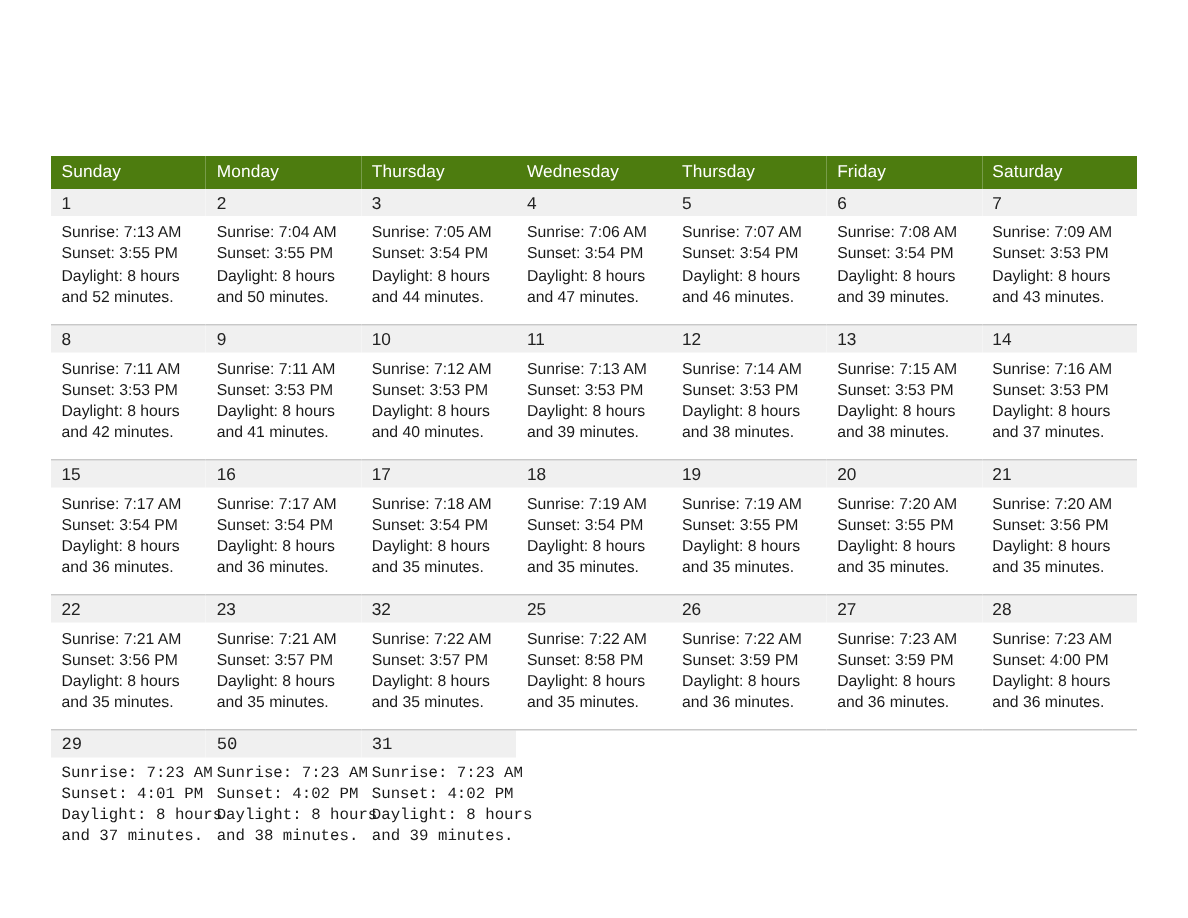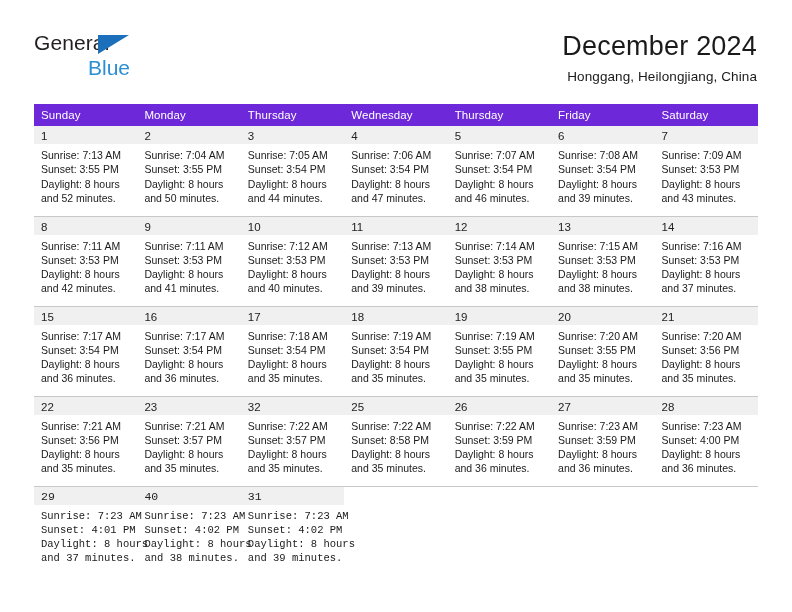--- a/index.html
+++ b/index.html
@@ -92,21 +92,21 @@
     left: 34px;
     top: 104px;
     width: 724px;
   }
   table.calendar {
     width: 724px;
     border-collapse: collapse;
     table-layout: fixed;
   }
   table.calendar th {
-    background: #6d28d9;
+    background: #4d7c0f;
     color: #ffffff;
     font-size: 11.5px;
     font-weight: normal;
     text-align: left;
     padding: 5px 0 5px 7px;
     height: 21px;
     box-sizing: border-box;
     letter-spacing: 0.1px;
   }
 
@@ -146,36 +146,20 @@
   }
   .day-info div {
     white-space: nowrap;
   }
 </style>
 </head>
 <body>
 
 <div class="page">
 
-  <div class="masthead">
-
-    <div class="brand">
-      <span class="brand-row1">
-        <span>General</span>
-        <span class="brand-triangle"></span>
-      </span>
-      <span class="brand-row2">Blue</span>
-    </div>
-
-    <div class="title-block">
-      <h1 class="cal-title">December 2024</h1>
-      <p class="cal-subtitle">Honggang, Heilongjiang, China</p>
-    </div>
-
-  </div>
 
   <div class="cal-wrap">
     <table class="calendar">
       <thead>
         <tr id="weekday-row">
             <th>Sunday</th>
             <th>Monday</th>
             <th>Thursday</th>
             <th>Wednesday</th>
             <th>Thursday</th>
@@ -448,21 +432,21 @@
             <td class="daycell">
               <div class="daynum-band">29</div>
               <div class="day-info">
                 <div>Sunrise: 7:23 AM</div>
                 <div>Sunset: 4:01 PM</div>
                 <div>Daylight: 8 hours</div>
                 <div>and 37 minutes.</div>
               </div>
             </td>
             <td class="daycell">
-              <div class="daynum-band">40</div>
+              <div class="daynum-band">50</div>
               <div class="day-info">
                 <div>Sunrise: 7:23 AM</div>
                 <div>Sunset: 4:02 PM</div>
                 <div>Daylight: 8 hours</div>
                 <div>and 38 minutes.</div>
               </div>
             </td>
             <td class="daycell">
               <div class="daynum-band">31</div>
               <div class="day-info">

